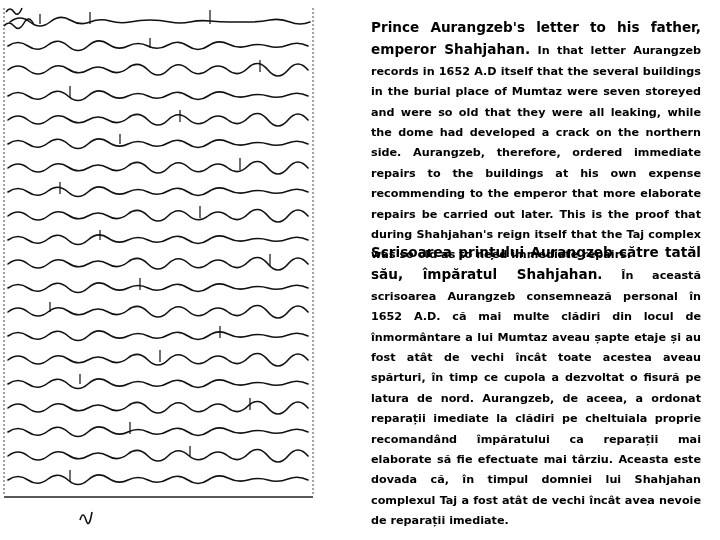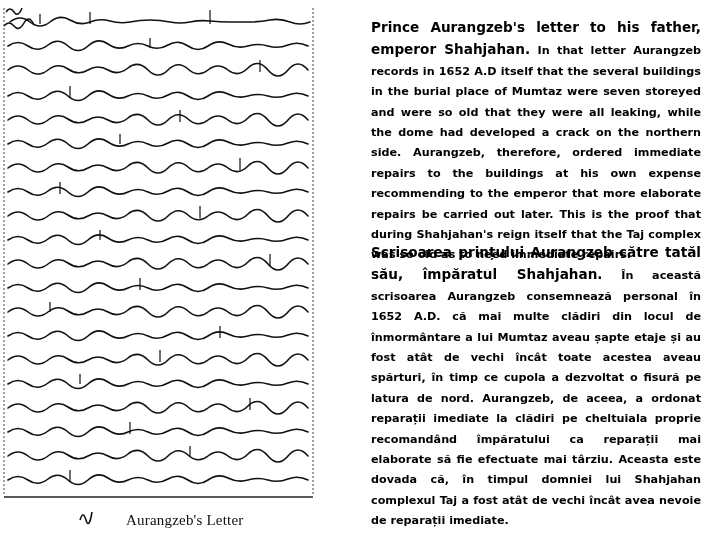--- a/index.html
+++ b/index.html
@@ -69,21 +69,20 @@
     <g stroke="#111" stroke-width="1.2" fill="none">
 
       <path d="M40 14 v10 M90 12 v12 M150 38 v10 M210 10 v14 M260 60 v12 M70 86 v12 M180 110 v12 M120 134 v10 M240 158 v12 M60 182 v12 M200 206 v12 M100 230 v10 M270 254 v12 M140 278 v12 M50 302 v10 M220 326 v12 M160 350 v12 M80 374 v10 M250 398 v12 M130 422 v12 M190 446 v10 M70 470 v12"></path>
     </g>
 
     <path d="M80 520 q3 -10 6 0 t6 -8" stroke="#111" stroke-width="1.6" fill="none"></path>
   </svg>
   <svg class="ms-margin-note" viewBox="0 0 40 36">
     <path d="M6 12 q4 -6 8 0 t8 -4 M4 26 q5 -6 10 0 t10 -3 t10 2" stroke="#111" stroke-width="1.5" fill="none"></path>
   </svg>
-  <div class="ms-caption">Aurangzeb's Letter</div>
 </div>
 
 <div class="text-col p1">
   <p class="para"><span class="lead">Prince Aurangzeb's letter to his father, emperor Shahjahan.</span> <span>In that letter Aurangzeb records in 1652 A.D itself that the several buildings in the burial place of Mumtaz were seven storeyed and were so old that they were all leaking, while the dome had developed a crack on the northern side. Aurangzeb, therefore, ordered immediate repairs to the buildings at his own expense recommending to the emperor that more elaborate repairs be carried out later. This is the proof that during Shahjahan's reign itself that the Taj complex was so old as to need immediate repairs.</span></p>
 </div>
 
 <div class="text-col p2">
   <p class="para"><span class="lead">Scrisoarea prințului Aurangzeb către tatăl său, împăratul Shahjahan.</span> <span>În această scrisoarea Aurangzeb consemnează personal în 1652 A.D. că mai multe clădiri din locul de înmormântare a lui Mumtaz aveau șapte etaje și au fost atât de vechi încât toate acestea aveau spărturi, în timp ce cupola a dezvoltat o fisură pe latura de nord. Aurangzeb, de aceea, a ordonat reparații imediate la clădiri pe cheltuiala proprie recomandând împăratului ca reparații mai elaborate să fie efectuate mai târziu. Aceasta este dovada că, în timpul domniei lui Shahjahan  complexul Taj a fost atât de vechi încât avea nevoie de reparații imediate.</span></p>
 </div>
 

